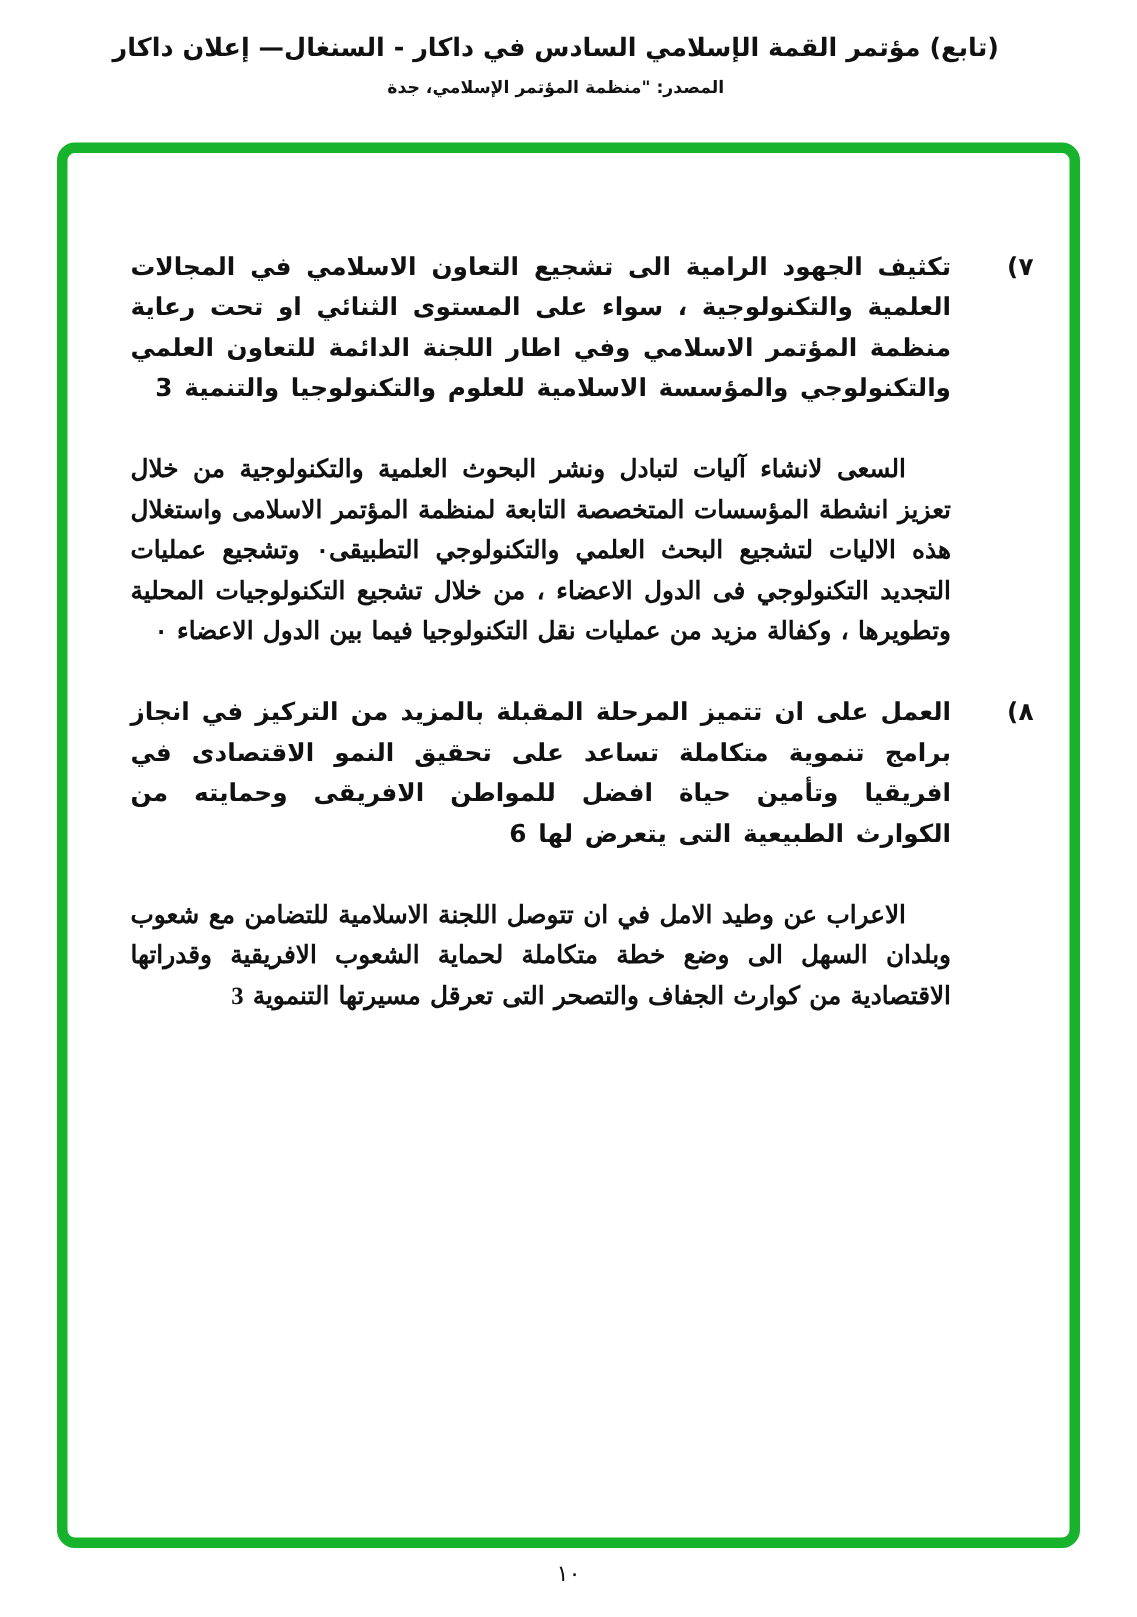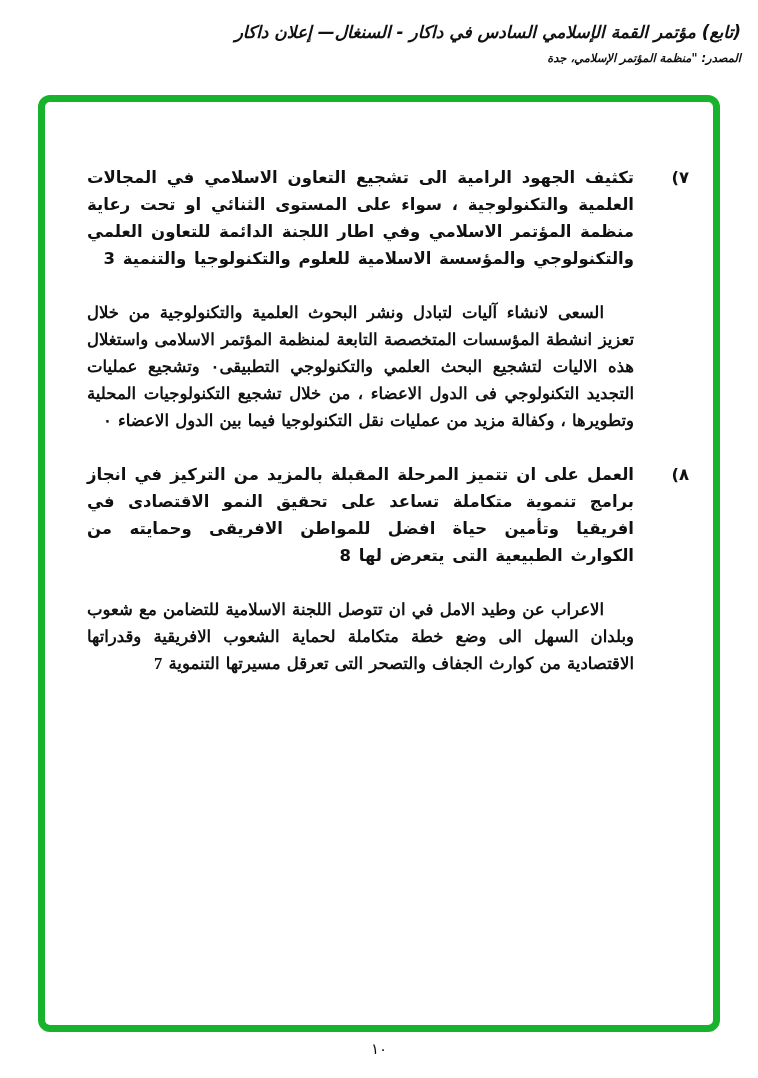--- a/index.html
+++ b/index.html
@@ -13,23 +13,22 @@
     position: relative;
     font-family: "DejaVu Sans", sans-serif;
     color: #111111;
     overflow: hidden;
   }
   .header {
     position: absolute;
     top: 22px;
     left: 0;
     right: 17px;
-    text-align: right;
+    text-align: center;
     direction: rtl;
-    font-style: italic;
   }
   .header-title {
     font-size: 17px;
     font-weight: 700;
     letter-spacing: 0.2px;
   }
   .header-source {
     font-size: 11.5px;
     font-weight: 700;
     margin-top: 9px;
@@ -98,21 +97,21 @@
 
     <div class="item">
       <span class="item-number">٧)</span>
       <p class="item-text">تكثيف الجهود الرامية الى تشجيع التعاون الاسلامي في المجالات العلمية والتكنولوجية ، سواء على المستوى الثنائي او تحت رعاية منظمة المؤتمر الاسلامي وفي اطار اللجنة الدائمة للتعاون العلمي والتكنولوجي والمؤسسة الاسلامية للعلوم والتكنولوجيا والتنمية 3</p>
     </div>
 
     <p class="para">السعى لانشاء آليات لتبادل ونشر البحوث العلمية والتكنولوجية من خلال تعزيز انشطة المؤسسات المتخصصة التابعة لمنظمة المؤتمر الاسلامى واستغلال هذه الاليات لتشجيع البحث العلمي والتكنولوجي التطبيقى٠ وتشجيع عمليات التجديد التكنولوجي فى الدول الاعضاء ، من خلال تشجيع التكنولوجيات المحلية وتطويرها ، وكفالة مزيد من عمليات نقل التكنولوجيا فيما بين الدول الاعضاء ٠</p>
 
     <div class="item">
       <span class="item-number">٨)</span>
-      <p class="item-text">العمل على ان تتميز المرحلة المقبلة بالمزيد من التركيز في انجاز برامج تنموية متكاملة تساعد على تحقيق النمو الاقتصادى في افريقيا وتأمين حياة افضل للمواطن الافريقى وحمايته من الكوارث الطبيعية التى يتعرض لها 8</p>
+      <p class="item-text">العمل على ان تتميز المرحلة المقبلة بالمزيد من التركيز في انجاز برامج تنموية متكاملة تساعد على تحقيق النمو الاقتصادى في افريقيا وتأمين حياة افضل للمواطن الافريقى وحمايته من الكوارث الطبيعية التى يتعرض لها 6</p>
     </div>
 
-    <p class="para">الاعراب عن وطيد الامل في ان تتوصل اللجنة الاسلامية للتضامن مع شعوب وبلدان السهل الى وضع خطة متكاملة لحماية الشعوب الافريقية وقدراتها الاقتصادية من كوارث الجفاف والتصحر التى تعرقل مسيرتها التنموية 7</p>
+    <p class="para">الاعراب عن وطيد الامل في ان تتوصل اللجنة الاسلامية للتضامن مع شعوب وبلدان السهل الى وضع خطة متكاملة لحماية الشعوب الافريقية وقدراتها الاقتصادية من كوارث الجفاف والتصحر التى تعرقل مسيرتها التنموية 3</p>
 
   </div>
 </div>
 
 <div class="footer">١٠</div>
 
 </body></html>

